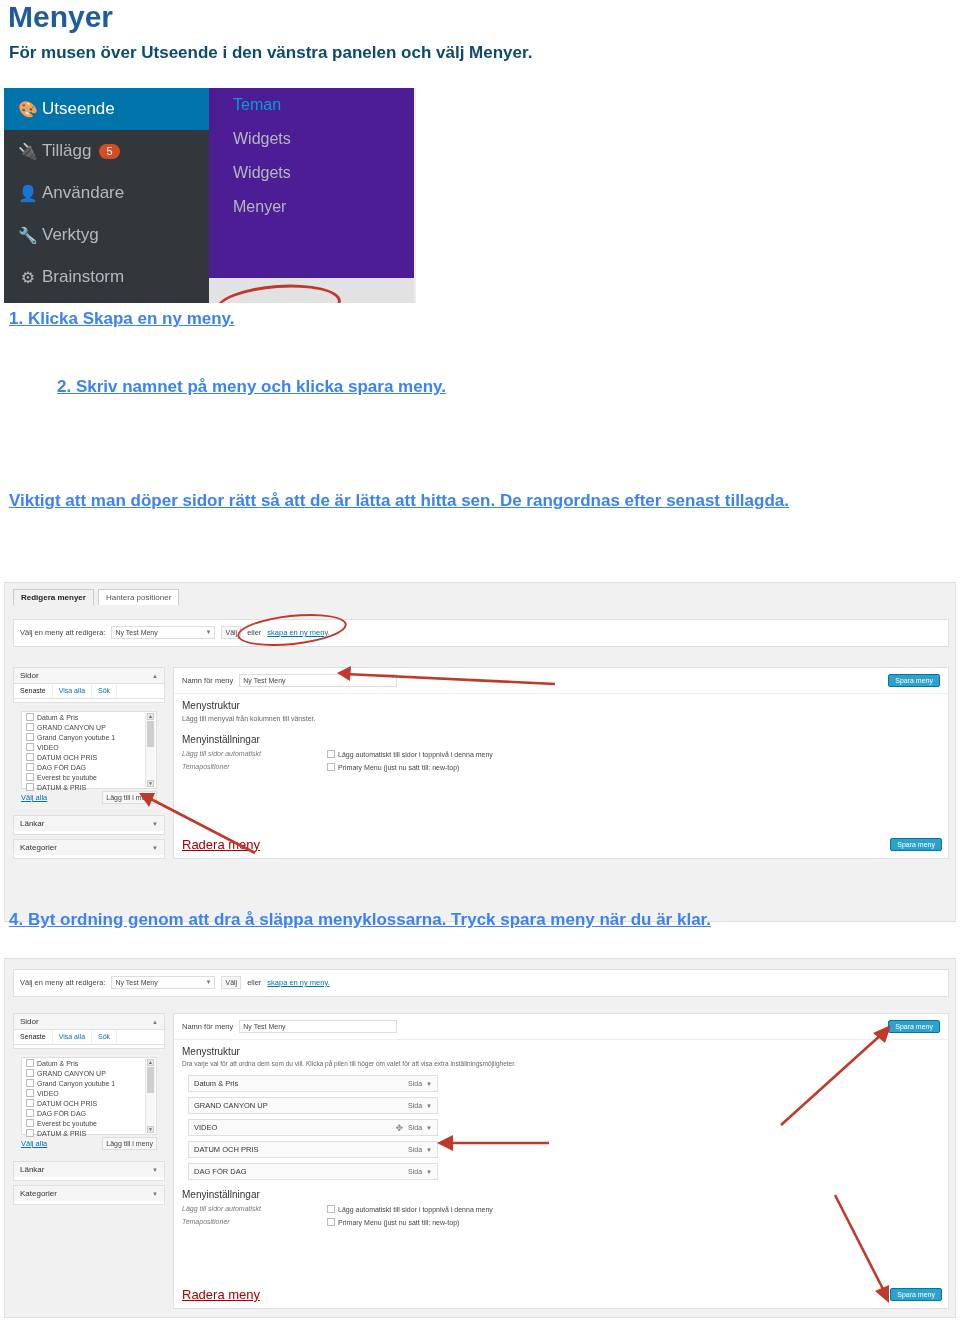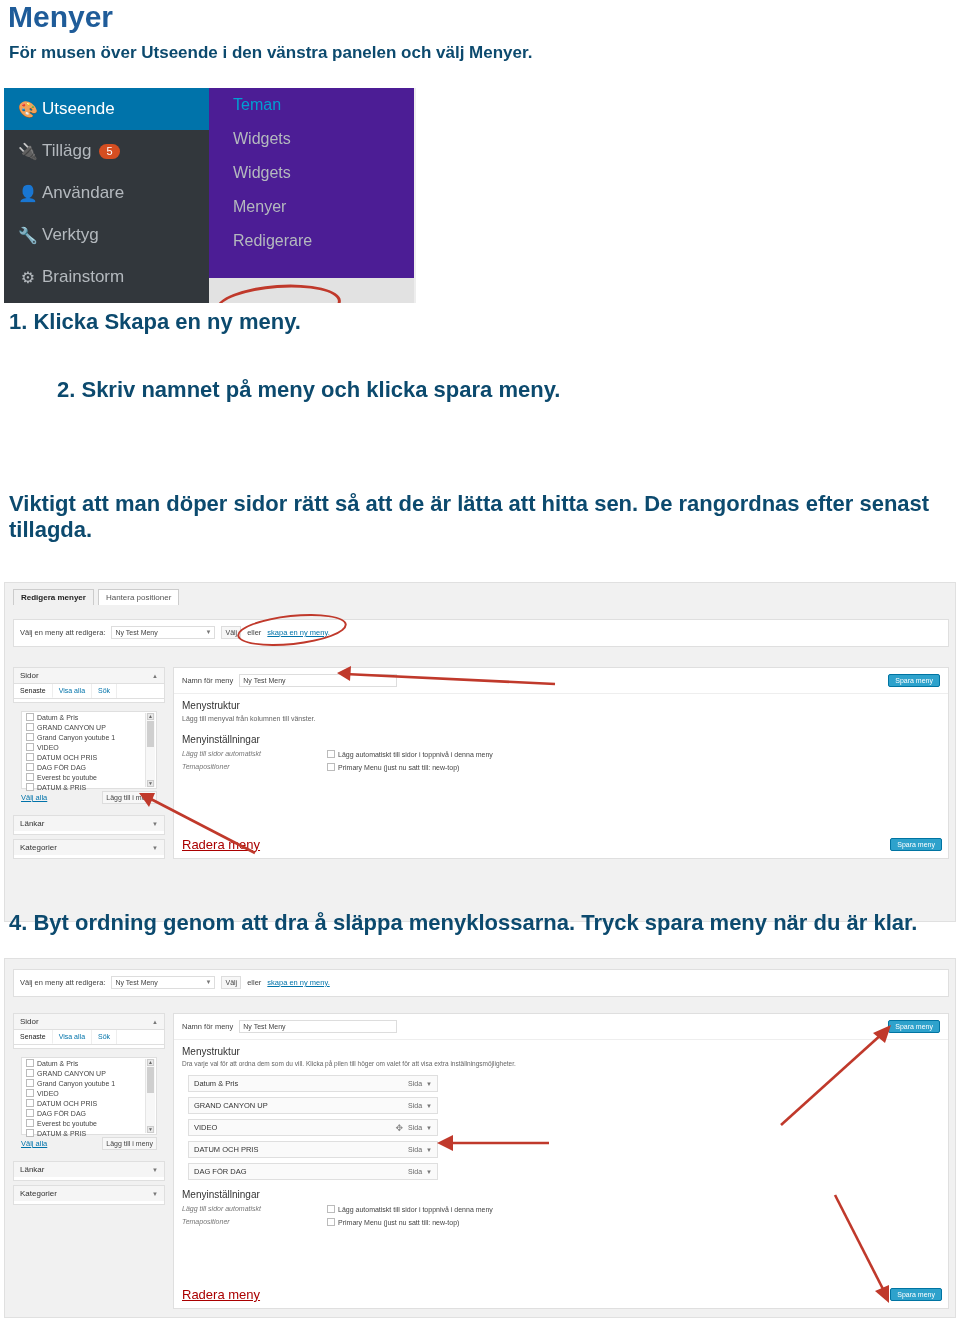--- a/index.html
+++ b/index.html
@@ -49,21 +49,21 @@
   }
   .s1-subitem.teal{color:#00a0d2;}
   .s1-oval{
     position:absolute;left:205px;top:198px;width:125px;height:40px;
     border:3px solid #c0392b;border-radius:50%;
     transform:rotate(-4deg);box-sizing:border-box;pointer-events:none;
   }
   .s1-shadow{position:absolute;left:205px;top:190px;width:205px;height:25px;background:#e2e2e2;}
 
   
-  .step{position:absolute;font-size:22px;font-weight:bold;color:#0c4a6e;}
+  .step{position:absolute;font-size:17px;font-weight:bold;color:#3b82f6;text-decoration:underline;}
   .st1{left:9px;top:309px;}
   .st2{left:9px;top:377px;margin-left:48px;}
   .st3{left:9px;top:440px;}
   .st3b{left:9px;top:491px;}
   .st4{left:9px;top:910px;}
 
   
   .wp{position:absolute;background:#f1f1f1;border:1px solid #e0e0e0;box-sizing:border-box;
       font-size:8px;color:#444;overflow:hidden;}
   .tabrow{position:absolute;left:8px;top:6px;display:flex;gap:4px;}
@@ -126,21 +126,20 @@
         <span class="s1-ico">⚙</span>
         <span>Brainstorm</span>
       </div>
     </div>
     <div class="s1-shadow"></div>
     <div class="s1-sub">
       <div class="s1-subitem teal">Teman</div>
       <div class="s1-subitem">Widgets</div>
       <div class="s1-subitem">Widgets</div>
       <div class="s1-subitem">Menyer</div>
-      <div class="s1-subitem">Redigerare</div>
     </div>
     <div class="s1-oval" style="left:212px;top:197px;width:125px;height:40px;"></div>
   </div>
 
   <div class="step st1">1. Klicka Skapa en ny meny.</div>
   <div class="step st2">2. Skriv namnet på meny och klicka spara meny.</div>
   <div class="step st3b">Viktigt att man döper sidor rätt så att de är lätta att hitta sen.  De rangordnas efter senast tillagda.</div>
 
   <div class="wp" style="left:4px;top:546px;width:952px;height:340px;margin-top:36px;">
 

